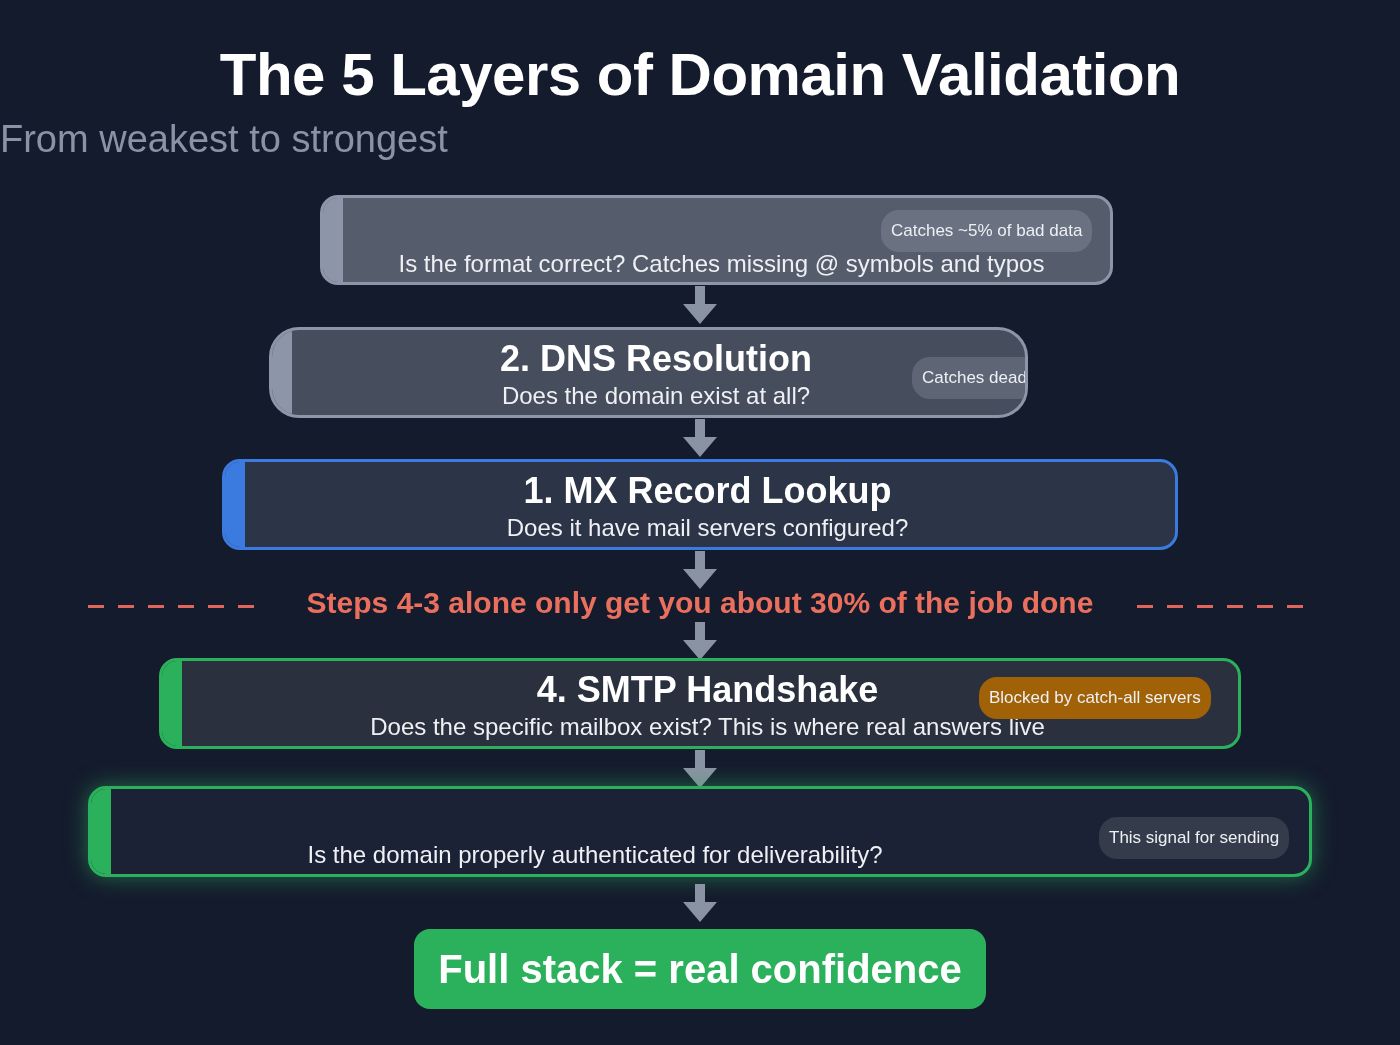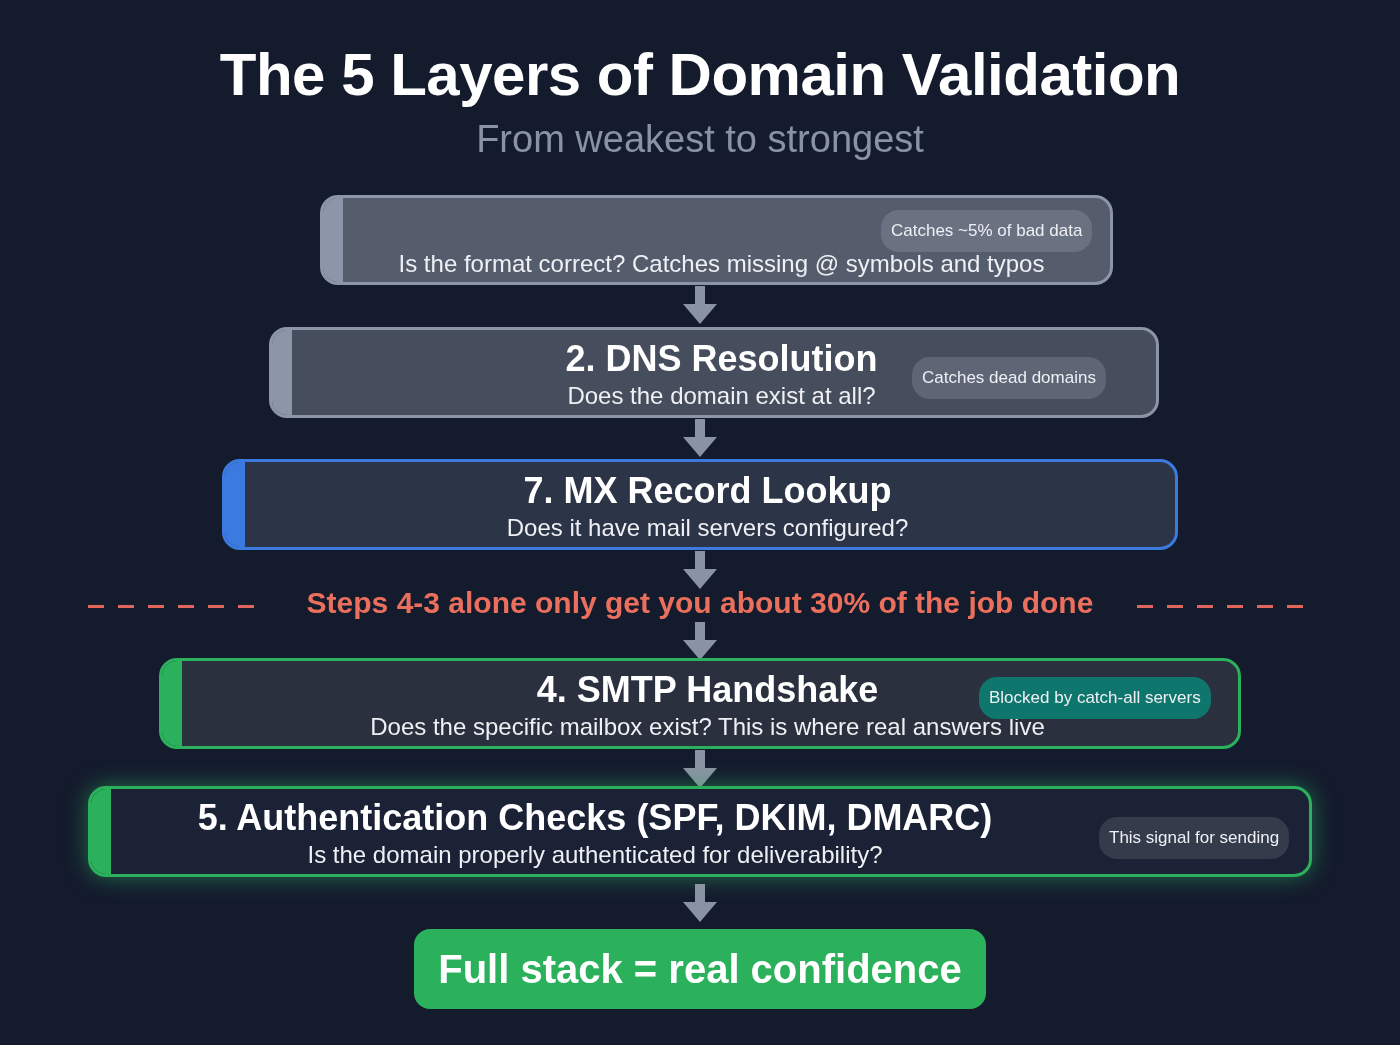--- a/index.html
+++ b/index.html
@@ -10,21 +10,21 @@
     position:relative;
     color:#fff;
   }
   .title {
     position:absolute; left:0; right:0; top:40px;
     text-align:center; font-size:60px; font-weight:bold; color:#fff;
     letter-spacing:-0.5px;
   }
   .subtitle {
     position:absolute; left:0; right:0; top:118px;
-    text-align:center; font-size:38px; color:#8a93a6;
+    font-size:38px; color:#8a93a6;
   }
   .layer {
     position:absolute; box-sizing:border-box;
     border-radius:18px; border:3px solid;
     overflow:hidden;
   }
   .layer .bar {
     position:absolute; left:0; top:0; bottom:0; width:20px;
   }
   .layer .inner {
@@ -74,37 +74,37 @@
   <div class="inner">
     <div class="desc" style="top:52px; left:-10px;">Is the format correct? Catches missing @ symbols and typos</div>
     <div class="pill" style="left:538px; top:12px; background:#6a7282;">Catches ~5% of bad data</div>
   </div>
 </div>
 <svg class="arrow" style="left:683px; top:286px;" viewBox="0 0 34 40">
   <rect x="12" y="0" width="10" height="20" fill="#8a93a3"></rect>
     <polygon points="0,18 34,18 17,38" fill="#8a93a3"></polygon>
 </svg>
 
-<div class="layer" style="left:269px; top:327px; width:890px; height:91px; border-color:#8c96a8; background:#464d5c;">
+<div class="layer" style="left:269px; top:327px; width:759px; height:91px; border-color:#8c96a8; background:#464d5c;border-radius:30px;">
   <div class="bar" style="background:#8c96a8;"></div>
   <div class="inner">
     <div class="head" style="top:8px; left:-5px;">2. DNS Resolution</div>
     <div class="desc" style="top:52px; left:-5px;">Does the domain exist at all?</div>
     <div class="pill" style="left:620px; top:27px; background:#5e6676;">Catches dead domains</div>
   </div>
 </div>
 <svg class="arrow" style="left:683px; top:419px;" viewBox="0 0 34 40">
   <rect x="12" y="0" width="10" height="20" fill="#8a93a3"></rect>
     <polygon points="0,18 34,18 17,38" fill="#8a93a3"></polygon>
 </svg>
 
 <div class="layer" style="left:222px; top:459px; width:956px; height:91px; border-color:#3b7be0; background:#2c3447;">
   <div class="bar" style="background:#3b7be0;"></div>
   <div class="inner">
-    <div class="head" style="top:8px; left:-5px;">7. MX Record Lookup</div>
+    <div class="head" style="top:8px; left:-5px;">1. MX Record Lookup</div>
     <div class="desc" style="top:52px; left:-5px;">Does it have mail servers configured?</div>
   </div>
 </div>
 <svg class="arrow" style="left:683px; top:551px;" viewBox="0 0 34 40">
   <rect x="12" y="0" width="10" height="20" fill="#8a93a3"></rect>
     <polygon points="0,18 34,18 17,38" fill="#8a93a3"></polygon>
 </svg>
 
 <div class="divider">
   <div class="dash" style="left:88px; width:180px;"></div>
@@ -114,32 +114,31 @@
 <svg class="arrow" style="left:683px; top:622px;" viewBox="0 0 34 40">
   <rect x="12" y="0" width="10" height="20" fill="#8a93a3"></rect>
     <polygon points="0,18 34,18 17,38" fill="#8a93a3"></polygon>
 </svg>
 
 <div class="layer" style="left:159px; top:658px; width:1082px; height:91px; border-color:#2bb05c; background:#2a303d;">
   <div class="bar" style="background:#2bb05c;"></div>
   <div class="inner">
     <div class="head" style="top:8px; left:-5px;">4. SMTP Handshake</div>
     <div class="desc" style="top:52px; left:-5px;">Does the specific mailbox exist? This is where real answers live</div>
-    <div class="pill" style="left:797px; top:16px; background:#0f766e;">Blocked by catch-all servers</div>
+    <div class="pill" style="left:797px; top:16px; background:#a16207;">Blocked by catch-all servers</div>
   </div>
 </div>
 <svg class="arrow" style="left:683px; top:750px;" viewBox="0 0 34 40">
   <rect x="12" y="0" width="10" height="20" fill="#8a93a3"></rect>
     <polygon points="0,18 34,18 17,38" fill="#8a93a3"></polygon>
 </svg>
 
 <div class="layer" style="left:88px; top:786px; width:1224px; height:91px; border-color:#2bb05c; background:#1b2235; box-shadow:0 0 22px rgba(43,176,92,0.55);">
   <div class="bar" style="background:#2bb05c;"></div>
   <div class="inner">
-    <div class="head" style="top:8px; left:-10px; right:220px;">5. Authentication Checks (SPF, DKIM, DMARC)</div>
     <div class="desc" style="top:52px; left:-10px; right:220px;">Is the domain properly authenticated for deliverability?</div>
     <div class="pill" style="left:988px; top:28px; background:#343b4a;">This signal for sending</div>
   </div>
 </div>
 <svg class="arrow" style="left:683px; top:884px;" viewBox="0 0 34 40">
   <rect x="12" y="0" width="10" height="20" fill="#8a93a3"></rect>
     <polygon points="0,18 34,18 17,38" fill="#8a93a3"></polygon>
 </svg>
 
 <div class="final">Full stack = real confidence</div>

